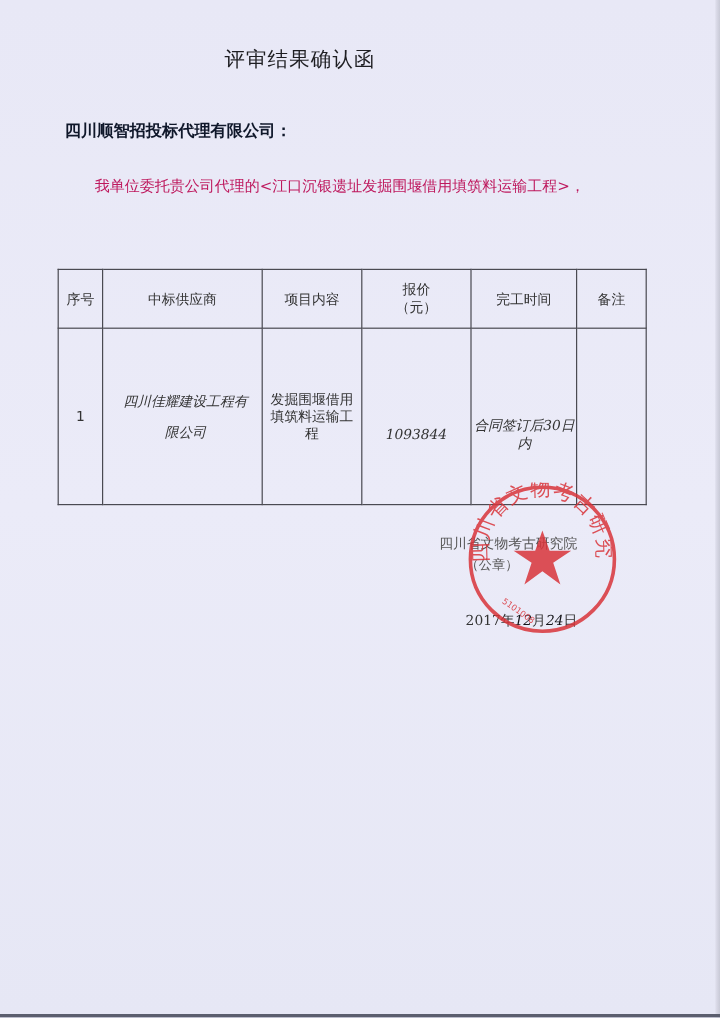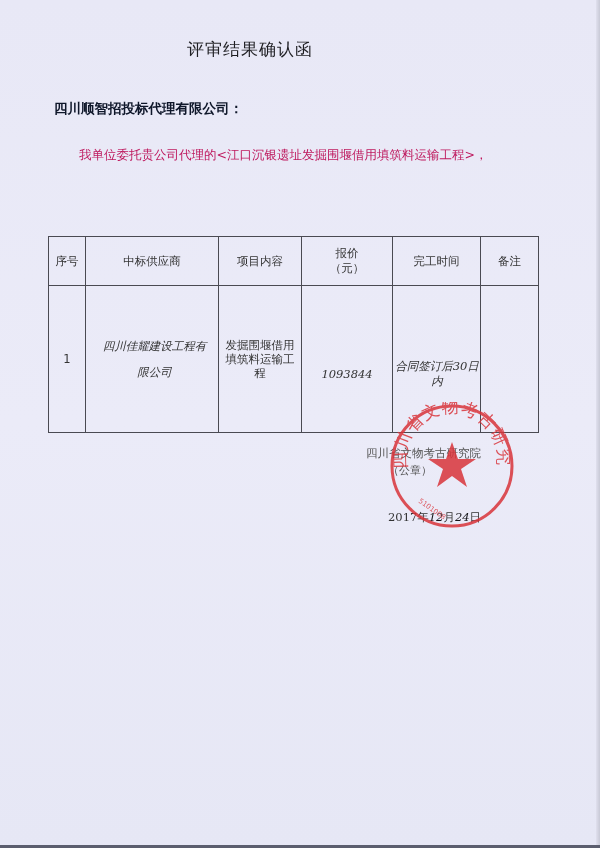--- a/index.html
+++ b/index.html
@@ -29,21 +29,20 @@
       font-size: 12.5px; line-height: 17px; color: #be185d;
       font-family: "DejaVu Sans", "Liberation Sans", sans-serif;
     }
     .body-text .line { white-space: nowrap; }
     .body-text .indent { padding-left: 22px; }
 
     table.result {
       position: absolute; left: 48px; top: 224px; width: 490px; height: 196px;
       border-collapse: collapse; table-layout: fixed;
       font-family: "DejaVu Sans", "Liberation Sans", sans-serif;
-      margin-top: 12px;
     }
     table.result th, table.result td {
       border: 1.5px solid #4a4a52; text-align: center; vertical-align: middle;
       font-weight: normal; font-size: 11.5px; color: #333;
     }
     table.result thead tr { height: 49px; }
     table.result tbody tr { height: 147px; }
     th.remark { color: #777; }
     .hand {
       font-family: "DejaVu Serif", "Liberation Serif", serif; font-style: italic;

